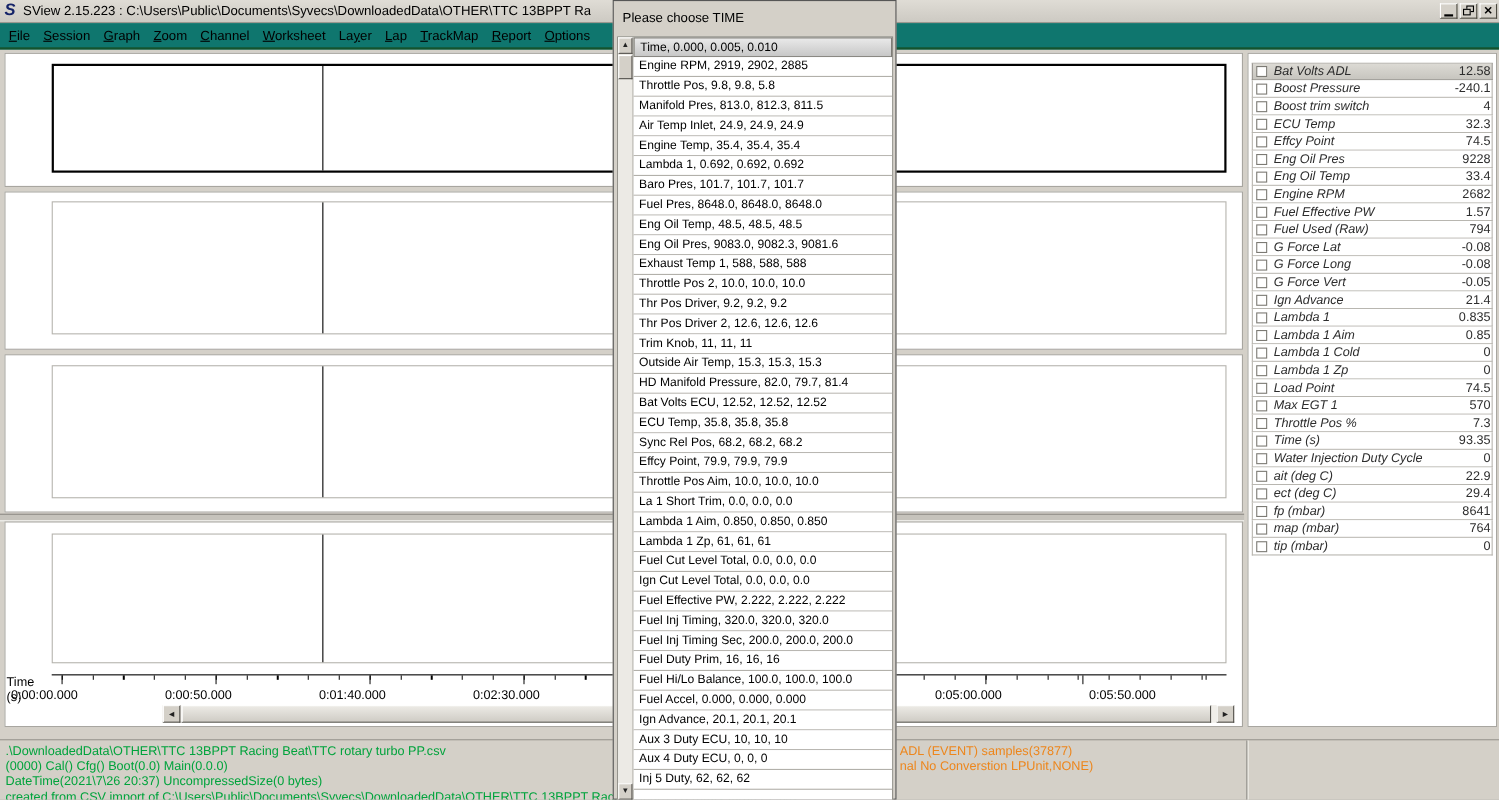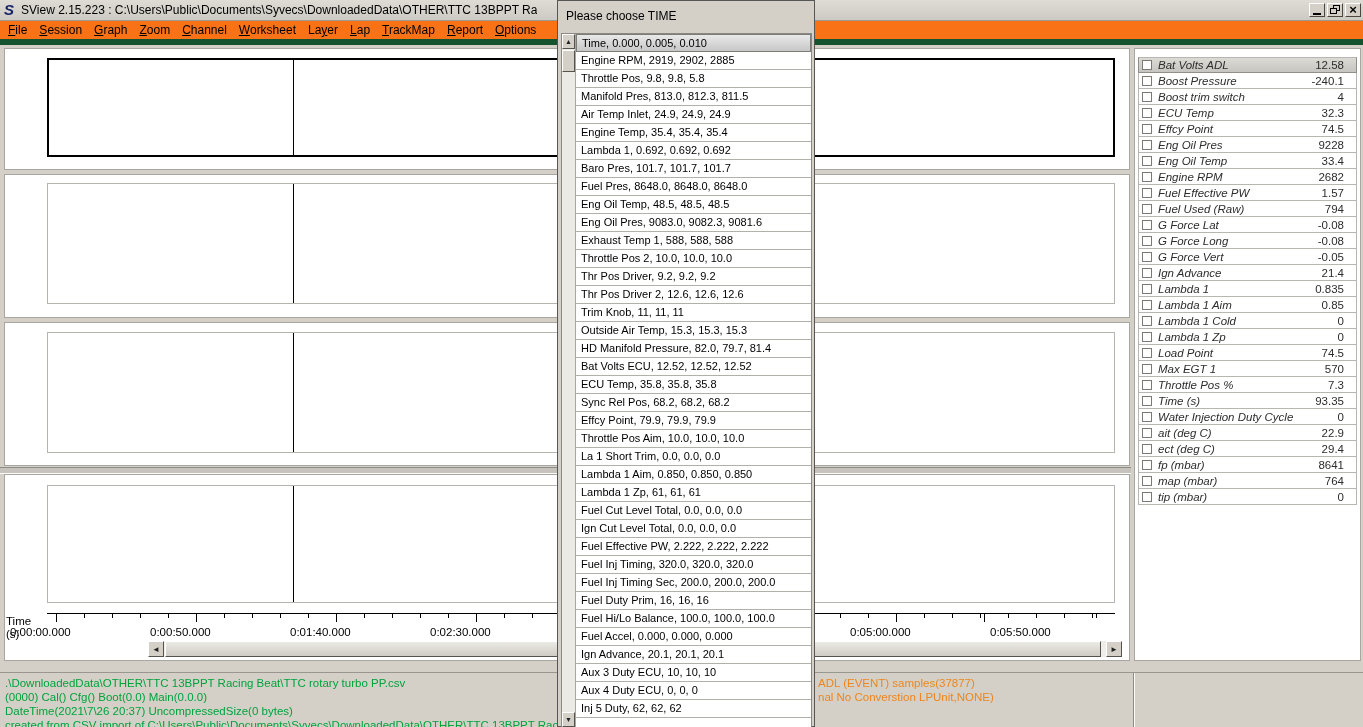--- a/index.html
+++ b/index.html
@@ -21,21 +21,21 @@
     border-color:#ffffff #4a483f #4a483f #ffffff;display:flex;align-items:center;
     justify-content:center;cursor:default;}
   .min-glyph{width:8px;height:2px;background:#000;margin-top:8px;}
   .restore-icon{position:relative;width:10px;height:10px;}
   .restore-back{position:absolute;left:3px;top:0;width:7px;height:6px;border:1px solid #000;}
   .restore-front{position:absolute;left:0;top:3px;width:7px;height:6px;border:1px solid #000;background:#d4d0c8;}
   .close-glyph{font-size:13px;font-weight:bold;line-height:12px;}
   
   .menubar{position:absolute;left:0;top:21px;width:100%;height:24px;
     display:flex;align-items:center;padding-left:2px;
-    border-bottom:6px solid #14532d;background:#f97316;}
+    border-bottom:2px solid #14532d;background:#0f766e;}
   .menu-item{padding:3px 6px;white-space:nowrap;}
   .menu-item .u{text-decoration:underline;}
   
   .graph-panel{position:absolute;left:4px;width:1126px;background:#fff;border:1px solid #a8a6a0;}
   #p1{top:48px;height:122px;}
   #p2{top:174px;height:144px;}
   #p3{top:322px;height:144px;}
   #p4{top:474px;height:187px;}
   .chart-rect{position:absolute;left:42px;width:1068px;background:#fff;}
   #p1 .chart-rect{top:9px;height:99px;border:2px solid #000;}
@@ -71,21 +71,21 @@
   
   .sidebar{position:absolute;left:1134px;top:48px;width:227px;height:613px;
     background:#fff;border:1px solid #a8a6a0;}
   .sidebar-rows{position:absolute;left:3px;top:8px;right:3px;}
   .sb-row{display:flex;align-items:center;height:16px;border:1px solid #b8b6b0;border-top:none;
     font-size:11.5px;color:#2d2d2d;background:#fff;}
   .sidebar-rows .sb-row:first-of-type{border-top:1px solid #b8b6b0;}
   .sb-row.selected{background:linear-gradient(#dcdad4,#c7c5bf);border-color:#928f89;}
   .cb{width:10px;height:10px;border:1px solid #7c7a74;background:#fff;margin:0 6px 0 3px;flex:none;}
   .sb-label{flex:1;white-space:nowrap;overflow:hidden;font-style:italic;}
-  .sb-value{padding-right:12px;white-space:nowrap;}
+  .sb-value{padding-right:1px;white-space:nowrap;}
   
   .statusbar{position:absolute;left:0;top:672px;width:1363px;height:55px;
     border-top:1px solid #98968f;overflow:hidden;background:#d4d0c8;}
   .status-left{position:absolute;left:5px;top:3px;color:#00A33C;font-size:11.5px;
     line-height:14px;white-space:nowrap;}
   .status-right{position:absolute;left:818px;top:3px;color:#ED861C;font-size:11.5px;
     line-height:14px;white-space:nowrap;}
   .status-divider{position:absolute;left:1133px;top:0;height:55px;
     border-left:1px solid #8e8c86;border-right:1px solid #fbfbf8;}
   

